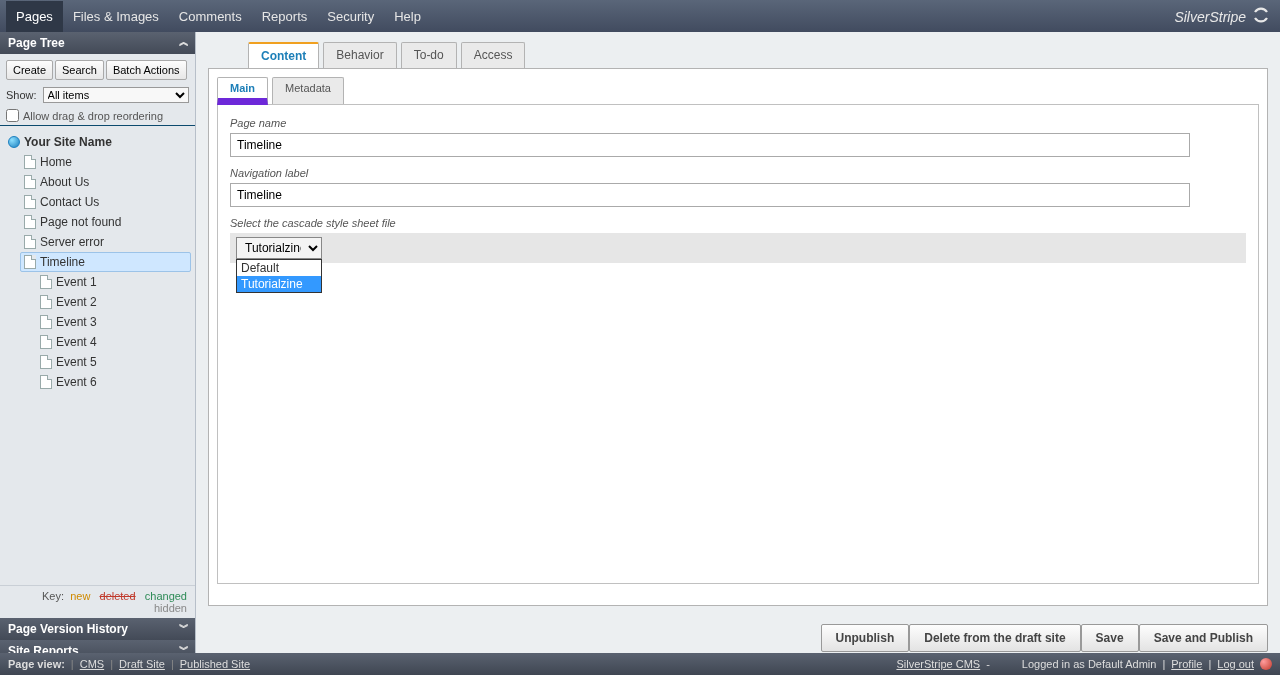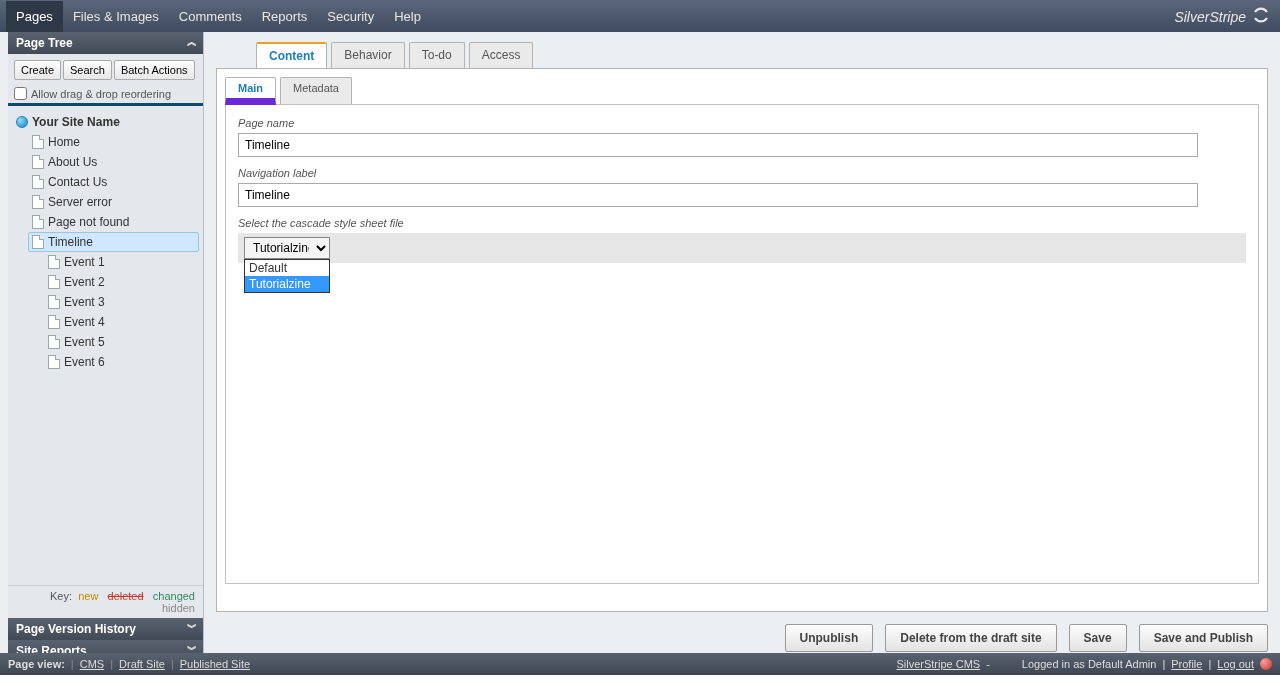--- a/index.html
+++ b/index.html
@@ -8,28 +8,28 @@
 
 .topbar { background: linear-gradient(#5a6679,#414b5f); height: 32px; display: flex; align-items: center; padding: 0 6px; color: #e6e6e6; position: relative; }
 .topbar .tab { padding: 8px 10px; color: #e6e6e6; cursor: pointer; font-size: 13px; }
 .topbar .tab.active { background: #2f3847; color: #fff; }
 .brand { position: absolute; right: 10px; top: 6px; color: #e8e8e8; font-size: 14px; font-style: italic; display: flex; gap: 6px; align-items: center; }
 .brand svg { width: 18px; height: 18px; }
 
 .container { display: flex; height: 630px; background: #eceff1; }
 
 
-.sidebar { width: 196px; background: #e4e8ec; border-right: 1px solid #b7bfc9; display: flex; flex-direction: column; margin-left: 8px; }
+.sidebar { width: 196px; background: #e4e8ec; border-right: 1px solid #b7bfc9; display: flex; flex-direction: column; }
 .panel-hdr { background: linear-gradient(#5a6270,#434a57); color: #fff; font-weight: bold; font-size: 12px; padding: 4px 8px; position: relative; }
 .panel-hdr .chev { position: absolute; right: 6px; top: 3px; color: #ddd; font-size: 10px; }
 .toolbar { padding: 6px 6px 4px; display: flex; gap: 2px; }
 .btn-sm { background: linear-gradient(#fdfdfd,#e7e7e7); border: 1px solid #a9a9a9; border-radius: 2px; padding: 3px 6px; font-size: 11px; cursor: pointer; }
 .showrow { padding: 3px 6px; display: flex; gap: 6px; align-items: center; font-size: 11px; color: #333; }
 .showrow select { flex: 1; border: 1px solid #999; font-size: 11px; background: #f8f8f8; }
-.checkrow { padding: 3px 6px; font-size: 11px; color: #555; display: flex; align-items: center; gap: 4px; border-bottom: 3px solid #0c4a6e; }
+.checkrow { padding: 3px 6px; font-size: 11px; color: #555; display: flex; align-items: center; gap: 4px; border-bottom: 1px solid #0c4a6e; }
 .checkrow input { margin: 0; }
 .tree { padding: 6px 4px; flex: 1; overflow: auto; background: #e4e8ec; }
 .tree-root { font-weight: bold; padding: 3px 4px; display: flex; gap: 4px; align-items: center; }
 .globe { width: 12px; height: 12px; border-radius: 50%; background: radial-gradient(circle at 30% 30%, #8de0ff, #1b7fbf); border: 1px solid #1b7fbf; }
 .tree ul { list-style: none; margin-left: 16px; }
 .tree li { padding: 3px 4px; display: flex; gap: 4px; align-items: center; cursor: pointer; }
 .tree li.selected { background: #cfe7ff; border: 1px solid #9cc3e8; border-radius: 2px; padding: 2px 3px; }
 .page-ico { width: 12px; height: 14px; background: #fff; border: 1px solid #9aa; position: relative; }
 .page-ico::after { content: ''; position: absolute; top: -1px; right: -1px; width: 4px; height: 4px; background: #e4e8ec; border-left: 1px solid #9aa; border-bottom: 1px solid #9aa; }
 .key { padding: 4px 8px; font-size: 11px; color: #555; border-top: 1px solid #c9cfd6; text-align: right; }
@@ -51,21 +51,21 @@
 .field { margin-bottom: 10px; }
 .field label { display: block; font-size: 11px; color: #555; margin-bottom: 4px; font-style: italic; }
 .field input[type=text] { width: 960px; border: 1px solid #aaa; padding: 4px 6px; font-size: 12px; }
 .sel-wrap { position: relative; display: inline-block; }
 .sel-wrap select { border: 1px solid #888; padding: 2px 4px; font-size: 12px; width: 86px; background: #f4f4f4; }
 .dropdown-open { position: absolute; top: 22px; left: 0; width: 86px; border: 1px solid #333; background: #fff; z-index: 10; }
 .dropdown-open div { padding: 1px 4px; font-size: 12px; cursor: pointer; }
 .dropdown-open div.hilite { background: #3399ff; color: #fff; }
 .sel-bg { background: #e6e6e6; padding: 4px 6px; }
 
-.action-bar { display: flex; gap: 12px; justify-content: flex-end; padding: 12px 0 4px; }
+.action-bar { display: flex; gap: 0; justify-content: flex-end; padding: 18px 0 4px; }
 .btn { background: linear-gradient(#fdfdfd,#e3e3e3); border: 1px solid #999; border-radius: 2px; padding: 6px 14px; font-size: 12px; font-weight: bold; color: #444; cursor: pointer; }
 
 
 .footer { position: absolute; bottom: 11px; left: 0; right: 0; height: 22px; background: linear-gradient(#5a6270,#3f4652); color: #ddd; font-size: 11px; display: flex; align-items: center; padding: 0 8px; }
 .footer a { color: #ddd; text-decoration: underline; cursor: pointer; }
 .footer .sep { padding: 0 6px; color: #888; }
 .footer .right { margin-left: auto; display: flex; gap: 6px; align-items: center; }
 .reddot { width: 12px; height: 12px; border-radius: 50%; background: radial-gradient(circle at 30% 30%, #ff9c9c, #c0392b); }
 </style>
 </head>
@@ -92,20 +92,24 @@
   <div class="sidebar">
     <div class="panel-hdr">
       <span>Page Tree</span>
       <span class="chev">︽</span>
     </div>
     <div class="toolbar">
       <button class="btn-sm">Create</button>
       <button class="btn-sm">Search</button>
       <button class="btn-sm">Batch Actions</button>
     </div>
+    <div class="showrow">
+      <span>Show:</span>
+      <select><option>All items</option></select>
+    </div>
     <div class="checkrow">
       <input type="checkbox" style="">
       <span>Allow drag &amp; drop reordering</span>
     </div>
     <div class="tree">
       <div class="tree-root">
         <span class="globe"></span>
         <span>Your Site Name</span>
       </div>
       <ul>
@@ -116,25 +120,25 @@
         <li>
             <span class="page-ico"></span>
             <span>About Us</span>
           </li>
         <li>
             <span class="page-ico"></span>
             <span>Contact Us</span>
           </li>
         <li>
             <span class="page-ico"></span>
+            <span>Page not found</span>
+          </li>
+        <li>
+            <span class="page-ico"></span>
             <span>Server error</span>
-          </li>
-        <li>
-            <span class="page-ico"></span>
-            <span>Page not found</span>
           </li>
         <li class="selected">
             <span class="page-ico"></span>
             <span>Timeline</span>
           </li>
         <li style="padding:0; display:block;">
           <ul>
             <li>
                 <span class="page-ico"></span>
                 <span>Event 1</span>

